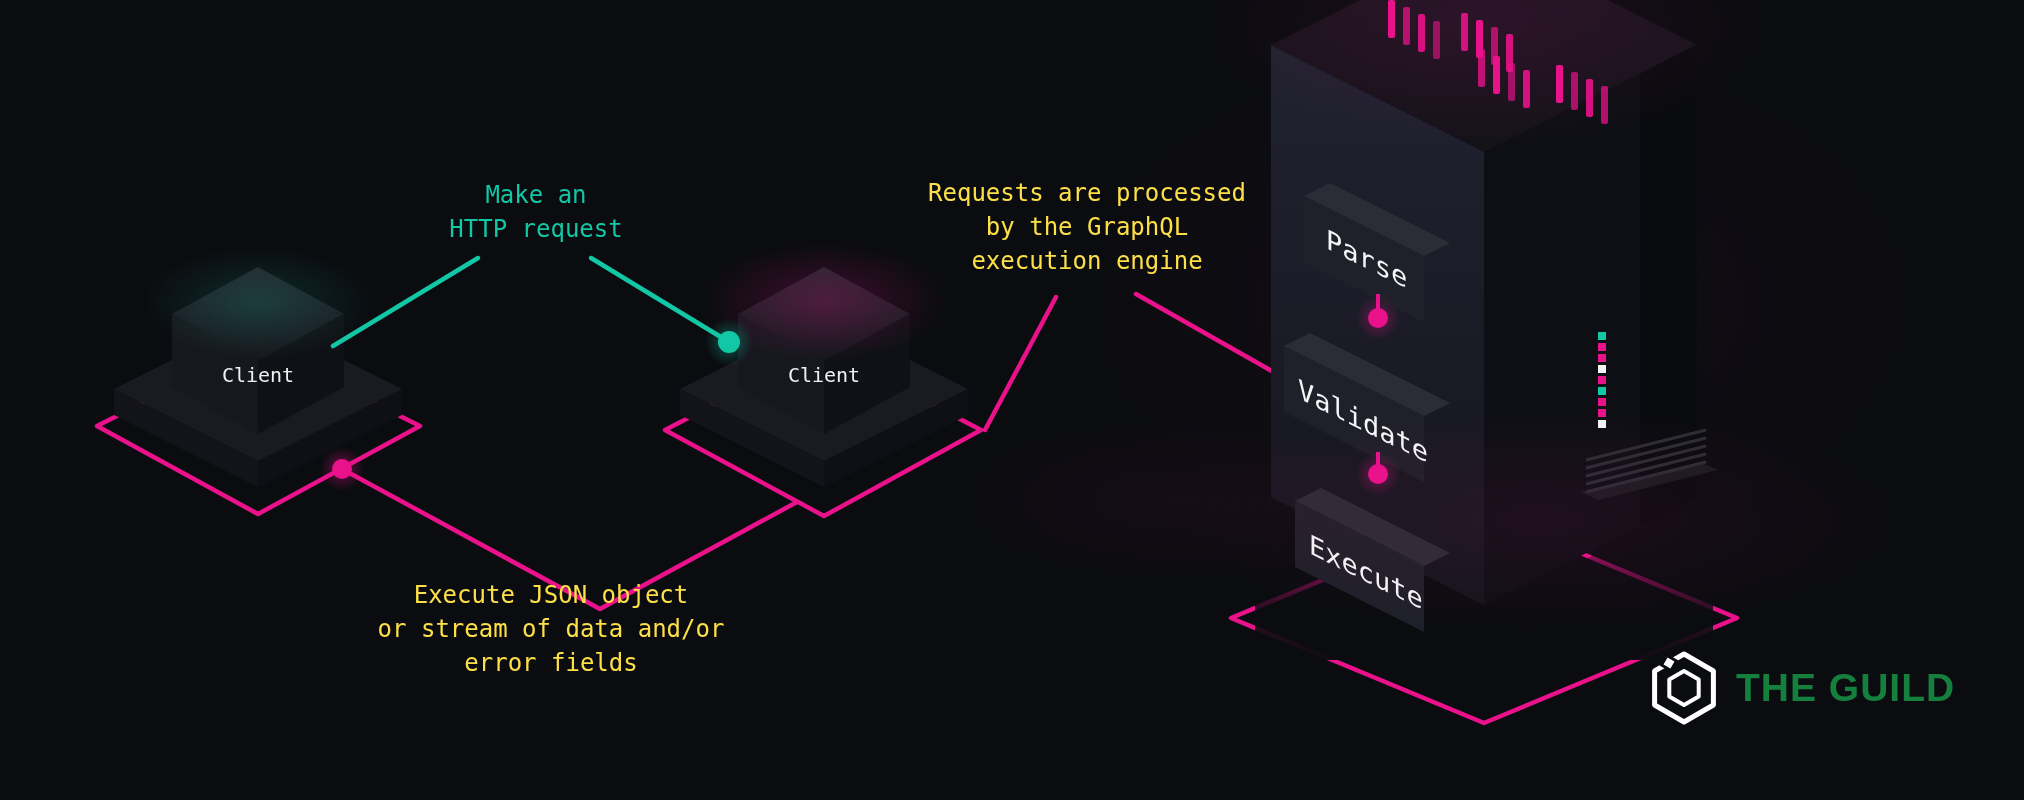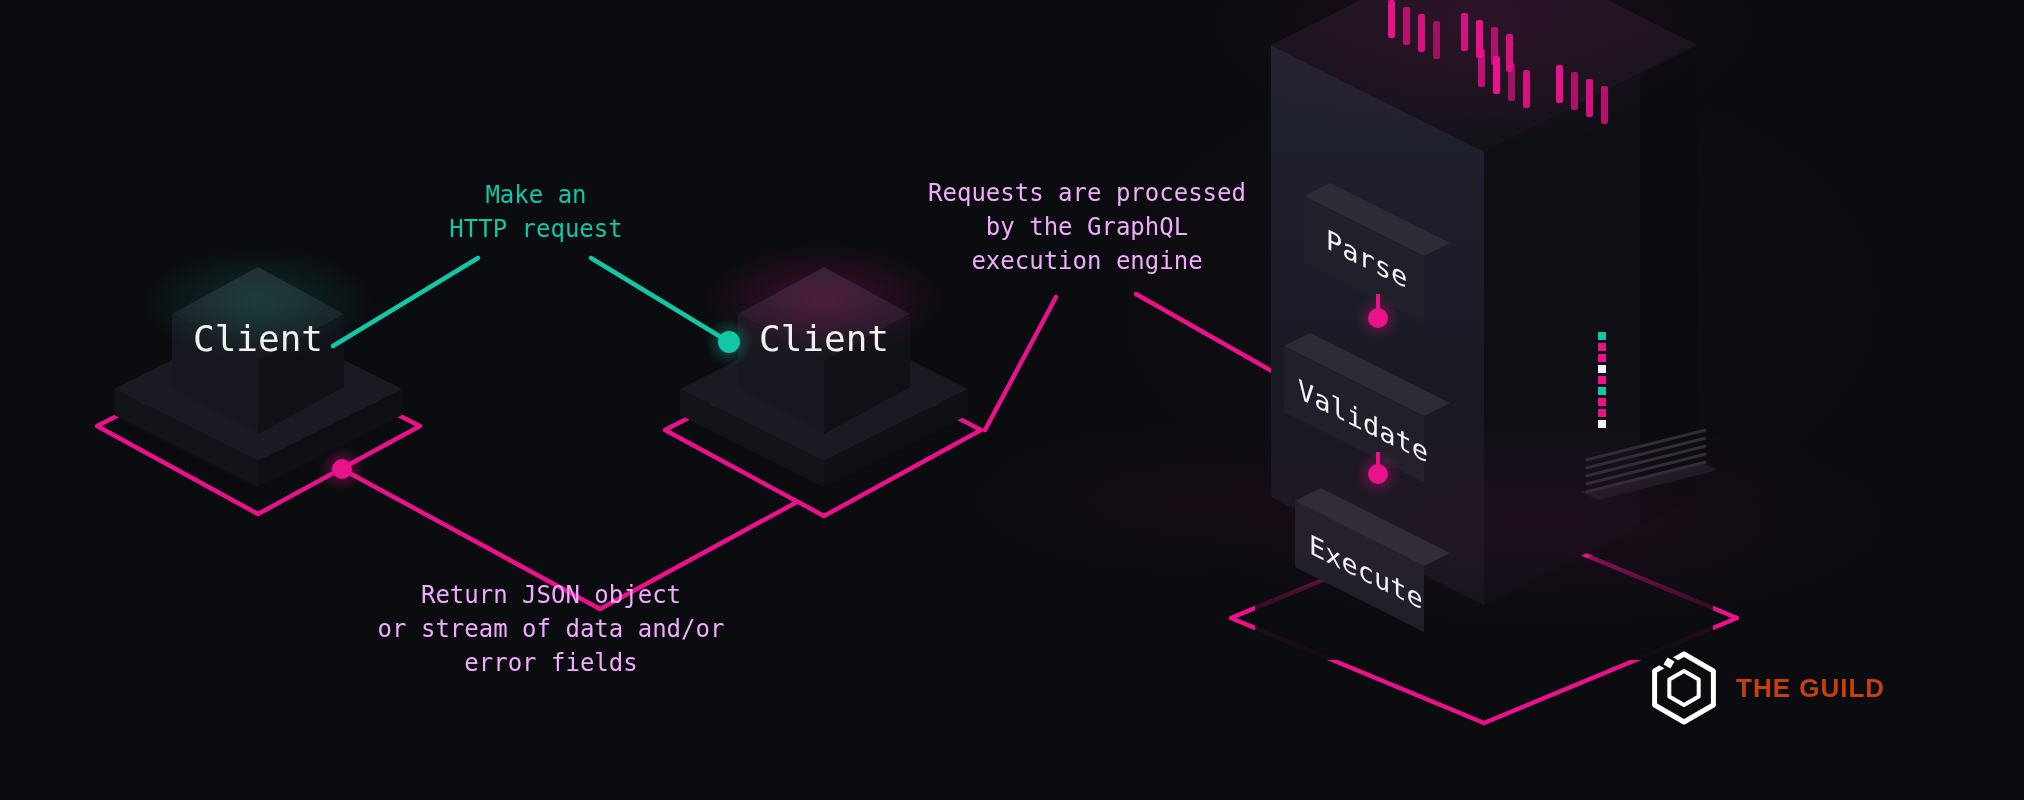--- a/index.html
+++ b/index.html
@@ -5,29 +5,29 @@
   html,body{margin:0;padding:0;background:#0b0c10;}
   .stage{
     position:relative;width:2024px;height:800px;background:#0b0c10;
     overflow:hidden;font-family:"DejaVu Sans Mono",monospace;
   }
   .stage svg.art{position:absolute;left:0;top:0;}
   .lbl{
     position:absolute;text-align:center;white-space:pre-line;
     line-height:34px;font-size:24px;letter-spacing:0px;
   }
-  .lbl.node{font-size:36px;line-height:30px;color:#eef0f2;}
+  .lbl.node{font-size:20px;line-height:30px;color:#eef0f2;margin-top:36px;}
   .lbl.teal{color:#12c7a5;}
-  .lbl.pink{color:#f0abfc;}
+  .lbl.pink{color:#fde047;}
   .logo{
     position:absolute;left:1648px;top:650px;display:flex;align-items:center;gap:16px;
   }
   .logo .brand-text{
-    font-family:"Liberation Sans",sans-serif;font-weight:bold;font-size:26px;
-    color:#c2410c;letter-spacing:1px;line-height:76px;
+    font-family:"Liberation Sans",sans-serif;font-weight:bold;font-size:39px;
+    color:#15803d;letter-spacing:1px;line-height:76px;
   }
   .step-text{
     font-family:"DejaVu Sans Mono",monospace;font-size:27px;fill:#f5f6f8;
   }
 </style>
 </head>
 <body>
 
 <div class="stage">
 
@@ -196,21 +196,21 @@
 
   <div class="lbl node" style="left:748px;top:324px;width:152px;">Client</div>
 
   <div class="lbl teal" style="left:396px;top:178px;width:280px;">Make an
 HTTP request</div>
 
   <div class="lbl pink" style="left:887px;top:176px;width:400px;">Requests are processed
 by the GraphQL
 execution engine</div>
 
-  <div class="lbl pink" style="left:331px;top:578px;width:440px;">Return JSON object
+  <div class="lbl pink" style="left:331px;top:578px;width:440px;">Execute JSON object
 or stream of data and/or
 error fields</div>
 
   <div class="logo">
     <svg width="72" height="76" viewBox="0 0 72 76">
       <polygon points="36,4 65.4,21 65.4,55 36,72 6.6,55 6.6,21" fill="none" stroke="#ffffff" stroke-width="5" stroke-linejoin="round"></polygon>
       <rect x="14" y="6" width="14" height="14" fill="#0b0c10" transform="rotate(30 21 13)"></rect>
       <rect x="17" y="9" width="8" height="8" fill="#ffffff" transform="rotate(30 21 13)"></rect>
       <polygon points="36,21 50.7,29.5 50.7,46.5 36,55 21.3,46.5 21.3,29.5" fill="none" stroke="#ffffff" stroke-width="4" stroke-linejoin="round"></polygon>
     </svg>

